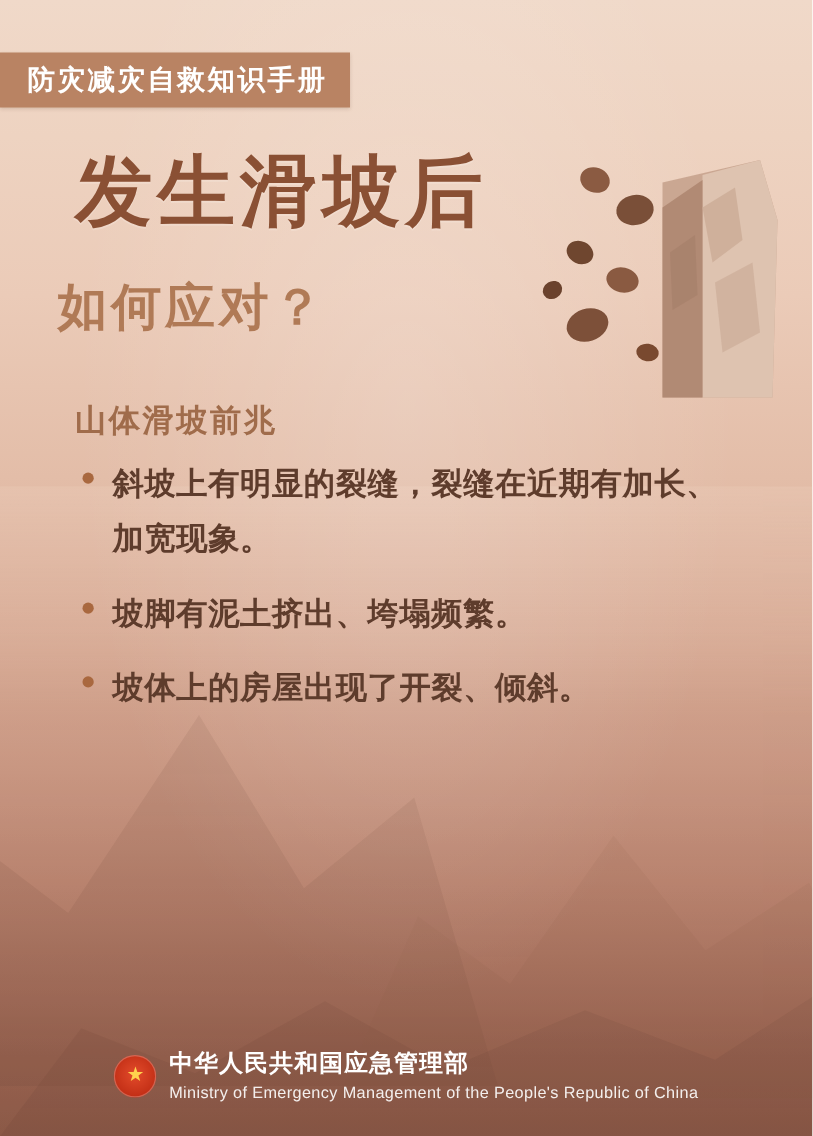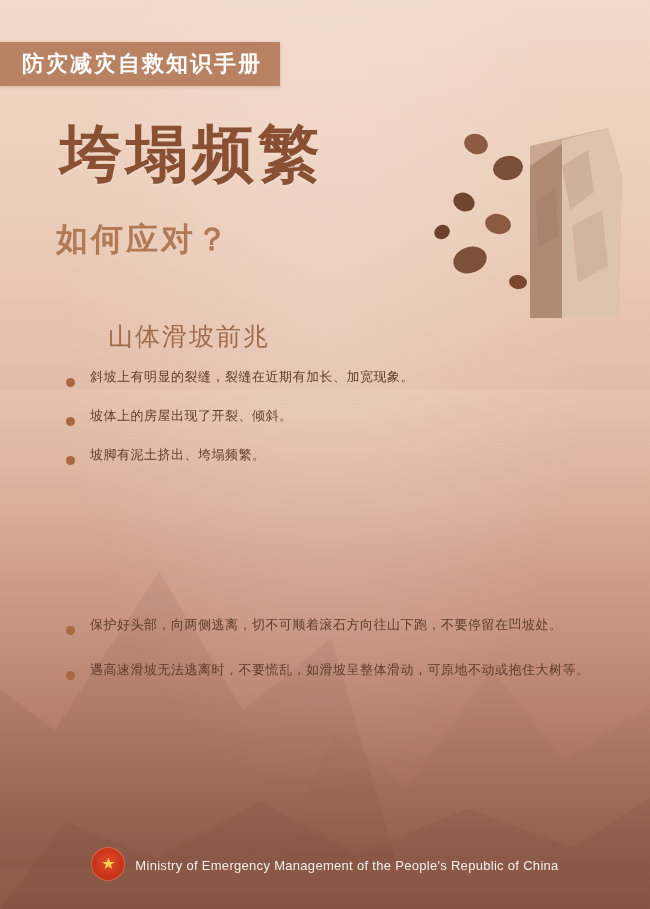--- a/index.html
+++ b/index.html
@@ -87,69 +87,69 @@
     top: 120px;
     font-size: 62px;
     font-weight: bold;
     color: #8a5034;
     letter-spacing: 4px;
     line-height: 1.1;
     text-shadow: 0 2px 0 rgba(255,255,255,.18);
   }
   .subtitle {
     position: absolute;
-    left: 56px;
+    left: 46px;
     top: 218px;
-    font-size: 32px;
+    font-size: 40px;
     font-weight: bold;
     color: #b07a56;
     letter-spacing: 3px;
   }
 
   
   .illus {
     position: absolute;
     right: 18px;
     top: 106px;
     width: 220px;
     height: 218px;
   }
 
   
   .sec-head {
     position: absolute;
     left: 60px;
     font-size: 25px;
-    font-weight: normal;
+    font-weight: bold;
     color: #a06c4b;
     letter-spacing: 2px;
-    margin-left: 48px;
   }
   .sec-head.one { top: 320px; }
   .sec-head.two { top: 552px; }
 
   .list {
     position: absolute;
     left: 66px;
     width: 530px;
     margin: 0;
     padding: 0;
     list-style: none;
   }
   .list.one { top: 366px; }
   .list.two { top: 614px; }
 
   .list li {
     position: relative;
     padding-left: 24px;
     margin-bottom: 16px;
-    font-size: 13px;
+    font-size: 25px;
     color: #5e3c2c;
     line-height: 1.75;
     letter-spacing: .5px;
+    font-weight: bold;
   }
   .list.two li { margin-bottom: 22px; }
   .list li::before {
     content: "";
     position: absolute;
     left: 0;
     top: 12px;
     width: 9px;
     height: 9px;
     border-radius: 50%;
@@ -205,21 +205,21 @@
   <div class="mountain-layer">
     <div class="mtn a"></div>
     <div class="mtn b"></div>
     <div class="mtn c"></div>
     <div class="haze"></div>
   </div>
   <div class="vignette"></div>
 
   <div class="banner">防灾减灾自救知识手册</div>
 
-  <div class="title">垮塌频繁</div>
+  <div class="title">发生滑坡后</div>
   <div class="subtitle">如何应对？</div>
 
   <svg class="illus" viewBox="0 0 220 218" xmlns="http://www.w3.org/2000/svg">
 
     <path d="M118 212 L118 40 L196 22 L210 70 L206 212 Z" fill="#c8a48f" opacity="0.95"></path>
     <path d="M150 212 L150 34 L196 22 L210 70 L206 212 Z" fill="#dec3b0"></path>
     <path d="M118 212 L118 60 L150 38 L150 212 Z" fill="#b18a74"></path>
 
     <path d="M150 60 L176 44 L182 86 L158 104 Z" fill="#cdae99" opacity=".9"></path>
     <path d="M160 120 L190 104 L196 160 L166 176 Z" fill="#cfb09c" opacity=".85"></path>
@@ -230,29 +230,26 @@
     <ellipse cx="52" cy="96" rx="11" ry="9" fill="#6f462f" transform="rotate(25 52 96)"></ellipse>
     <ellipse cx="96" cy="62" rx="15" ry="12" fill="#7a4f38" transform="rotate(-10 96 62)"></ellipse>
     <ellipse cx="64" cy="38" rx="12" ry="10" fill="#8b5b42" transform="rotate(20 64 38)"></ellipse>
     <ellipse cx="30" cy="126" rx="8" ry="7" fill="#6b422d" transform="rotate(-30 30 126)"></ellipse>
     <ellipse cx="106" cy="176" rx="9" ry="7" fill="#79492f" transform="rotate(8 106 176)"></ellipse>
   </svg>
 
   <div class="sec-head one">山体滑坡前兆</div>
   <ul class="list one">
     <li>斜坡上有明显的裂缝，裂缝在近期有加长、加宽现象。</li>
+    <li>坡脚有泥土挤出、垮塌频繁。</li>
     <li>坡体上的房屋出现了开裂、倾斜。</li>
-    <li>坡脚有泥土挤出、垮塌频繁。</li>
   </ul>
 
-  <ul class="list two">
-    <li>保护好头部，向两侧逃离，切不可顺着滚石方向往山下跑，不要停留在凹坡处。</li>
-    <li>遇高速滑坡无法逃离时，不要慌乱，如滑坡呈整体滑动，可原地不动或抱住大树等。</li>
-  </ul>
 
   <div class="footer">
     <div class="emblem"></div>
     <div class="footer-text">
+      <div class="footer-cn">中华人民共和国应急管理部</div>
       <div class="footer-en">Ministry of Emergency Management of the People's Republic of China</div>
     </div>
   </div>
 
 </div>
 
 </body></html>

